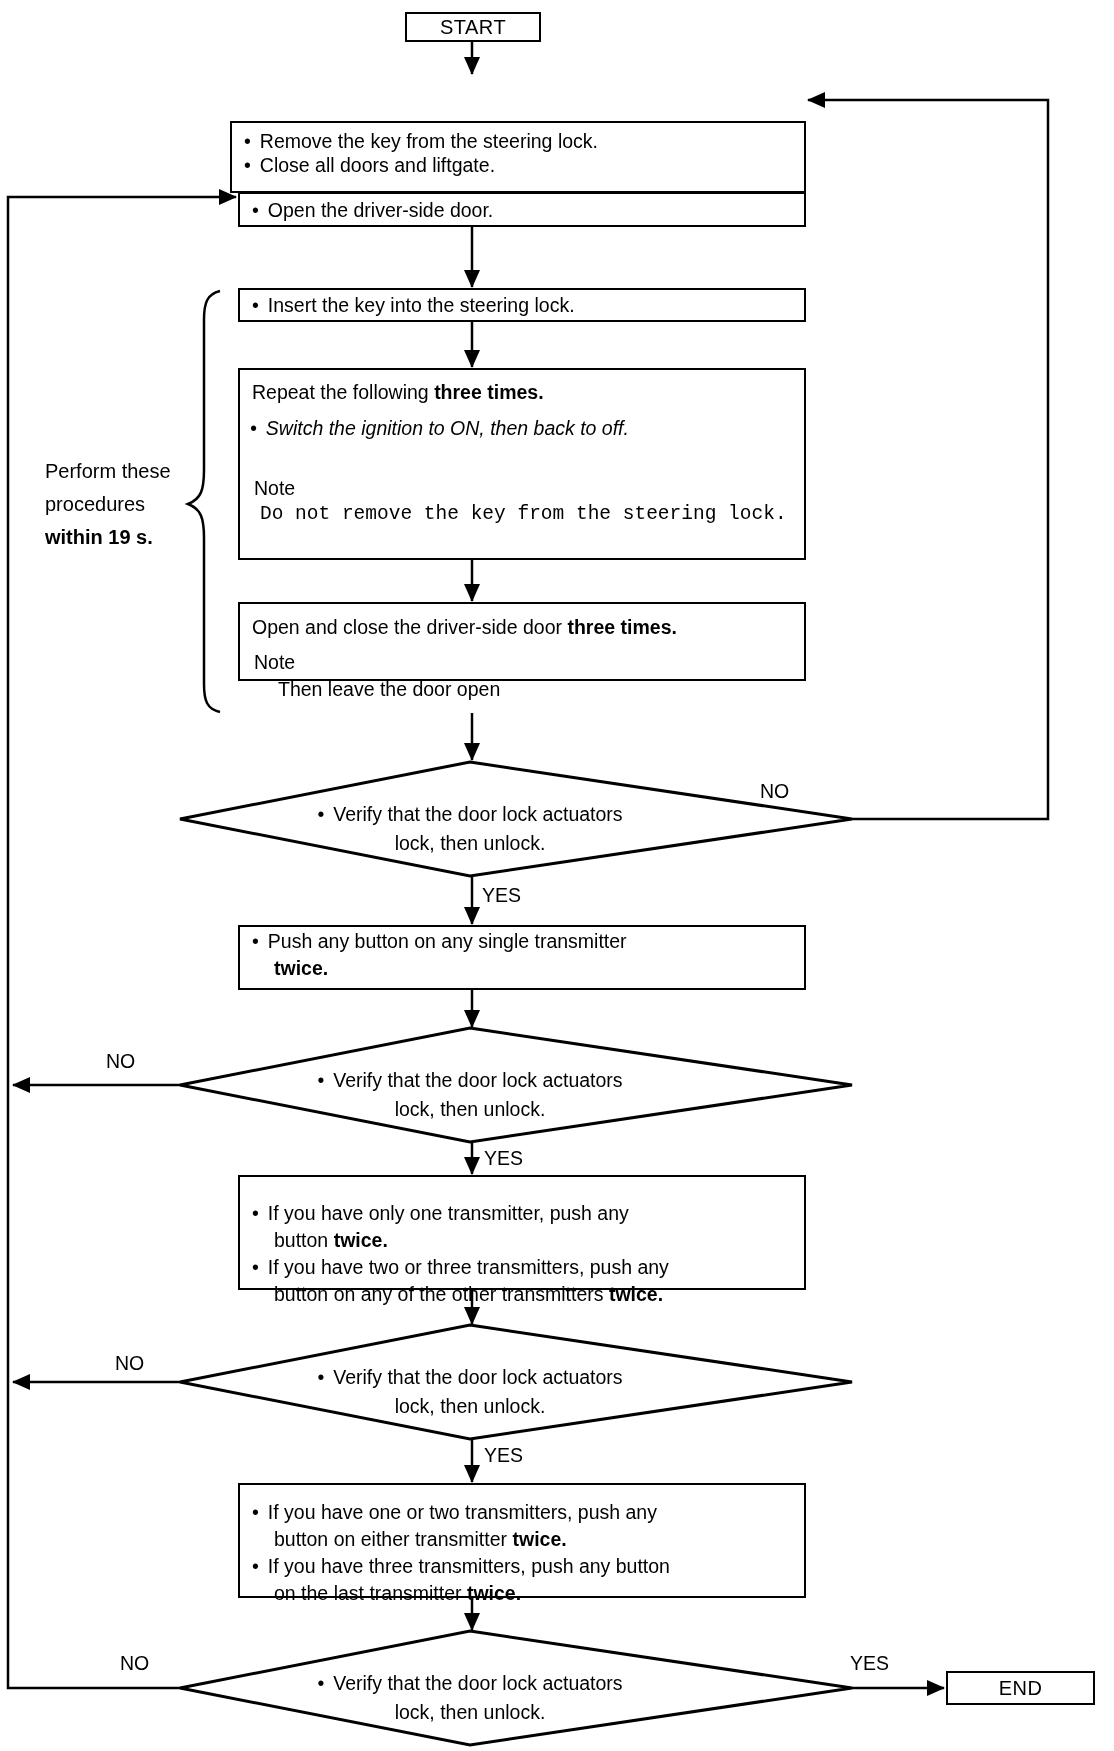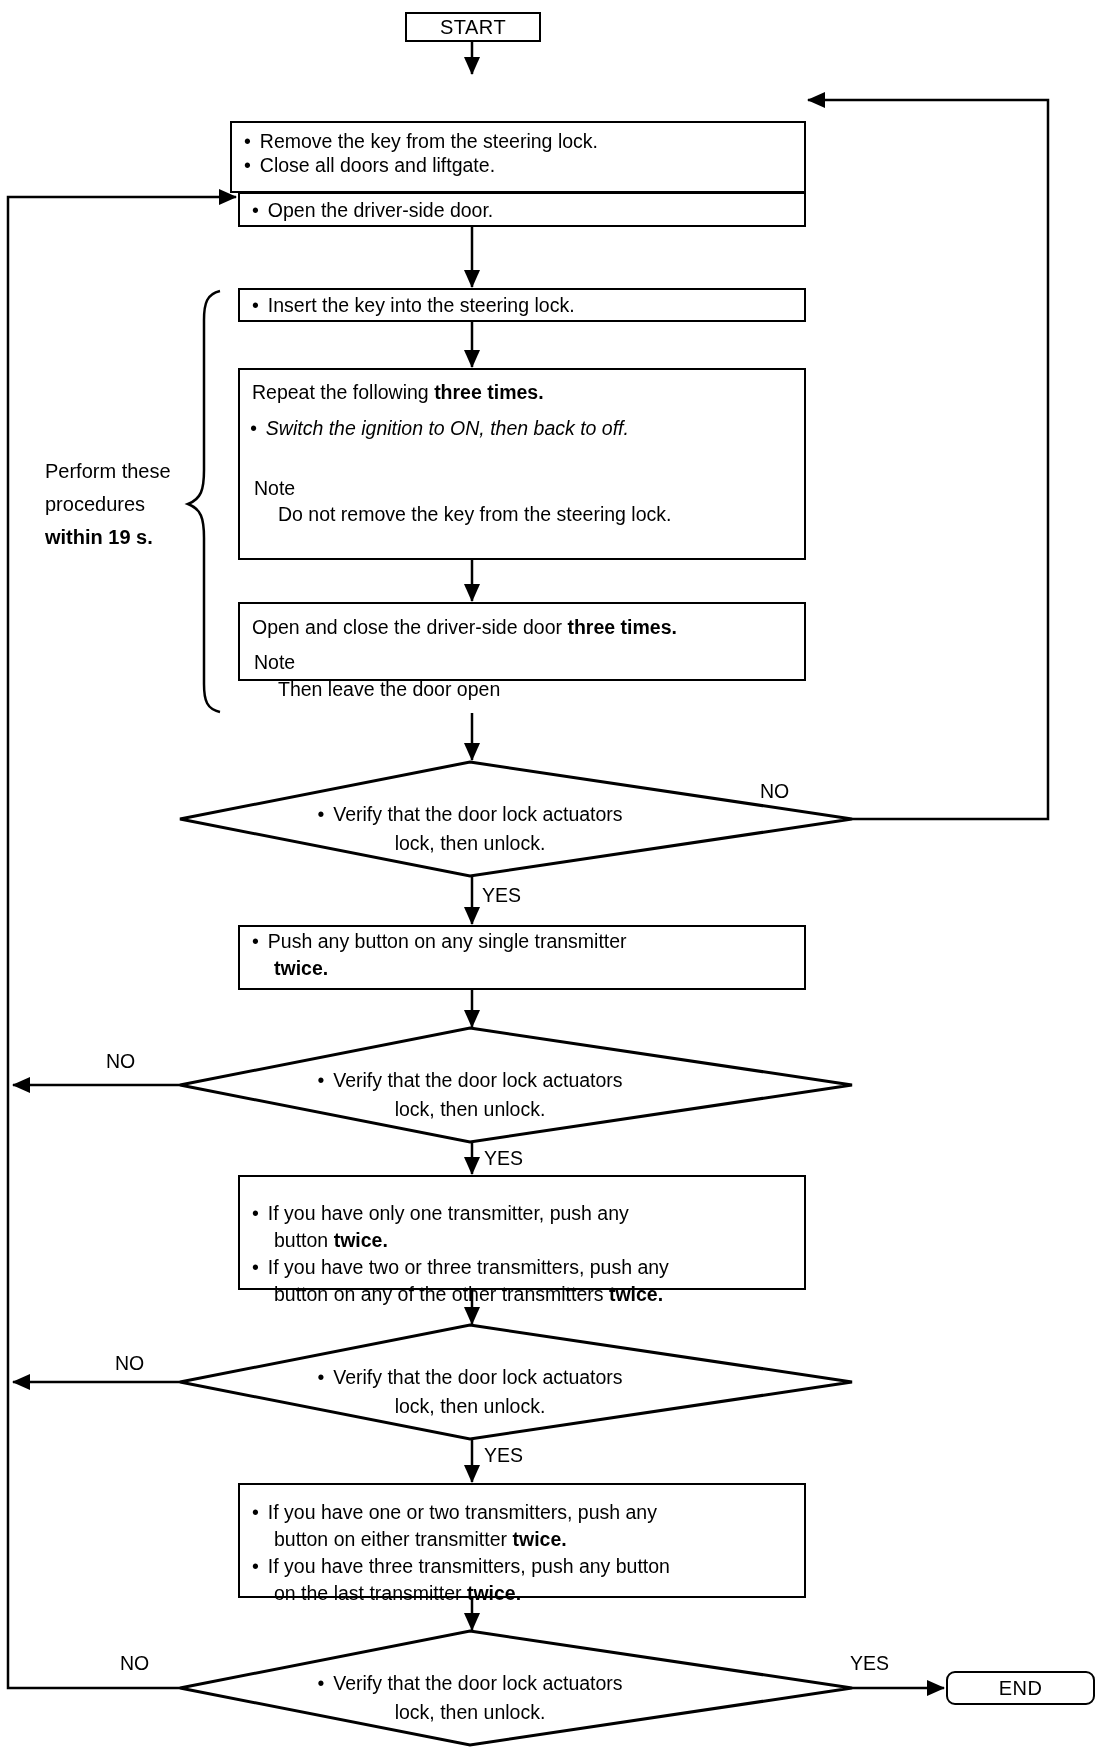--- a/index.html
+++ b/index.html
@@ -73,21 +73,21 @@
 
     <polygon points="470,762 852,819 470,876 180,819" fill="#fff" stroke="#000" stroke-width="3"></polygon>
     <polygon points="470,1028 852,1085 470,1142 180,1085" fill="#fff" stroke="#000" stroke-width="3"></polygon>
     <polygon points="470,1325 852,1382 470,1439 180,1382" fill="#fff" stroke="#000" stroke-width="3"></polygon>
     <polygon points="470,1631 852,1688 470,1745 180,1688" fill="#fff" stroke="#000" stroke-width="3"></polygon>
   </svg>
 
   <div class="box terminal" style="left:405px;top:12px;width:136px;height:30px;">
     <span>START</span>
   </div>
-  <div class="box terminal" style="left:946px;top:1671px;width:149px;height:34px;border-radius:9px;">
+  <div class="box terminal" style="left:946px;top:1671px;width:149px;height:34px;">
     <span>END</span>
   </div>
 
   <div class="box pad" style="left:230px;top:75px;width:576px;height:72px;padding-top:6px;margin-top:46px;">
     <div class="bl"><span class="bu">•</span><span>Remove the key from  the steering lock.</span></div>
     <div class="bl"><span class="bu">•</span><span>Close all doors and liftgate.</span></div>
   </div>
 
   <div class="box single" style="left:238px;top:192px;width:568px;height:35px;">
     <span class="bu">•</span>
@@ -96,21 +96,21 @@
 
   <div class="box single" style="left:238px;top:288px;width:568px;height:34px;">
     <span class="bu">•</span>
       <span>Insert the key into the steering lock.</span>
   </div>
 
   <div class="box" style="left:238px;top:368px;width:568px;height:192px;">
     <div style="margin:10px 0 0 12px;"><span>Repeat the following </span><b>three times.</b></div>
     <div class="bl" style="margin:12px 0 0 0;padding-left:10px;font-style:italic;"><span class="bu">•</span><span>Switch the ignition to ON, then back to off.</span></div>
     <div style="margin:36px 0 0 14px;">Note</div>
-    <div style="margin:2px 0 0 38px;">Do not remove the key from the steering lock.</div>
+    <div style="margin:2px 0 0 20px;font-family:Liberation Mono, monospace;">Do not remove the key from the steering lock.</div>
   </div>
 
   <div class="box" style="left:238px;top:602px;width:568px;height:79px;">
     <div style="margin:11px 0 0 12px;"><span>Open and close the driver-side door </span><b>three times.</b></div>
     <div style="margin:11px 0 0 14px;">Note</div>
     <div style="margin:3px 0 0 38px;">Then leave the door open</div>
   </div>
 
   <div class="box lh27" style="left:238px;top:925px;width:568px;height:65px;padding-top:1px;">
     <div class="bl"><span class="bu">•</span><span>Push any button on any single transmitter</span></div>

